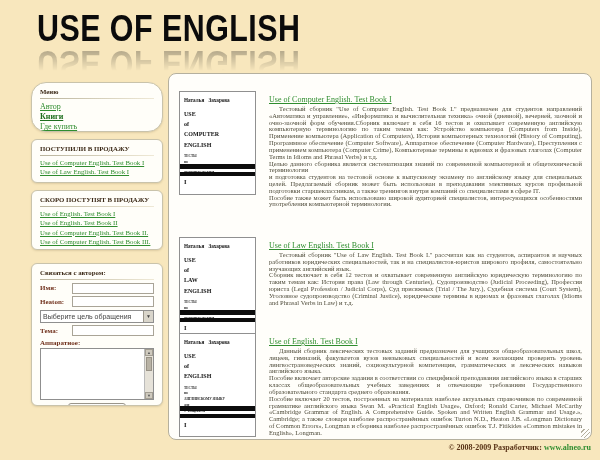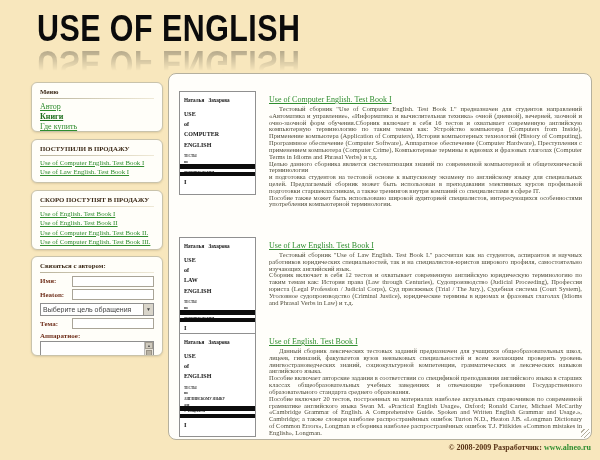--- a/index.html
+++ b/index.html
@@ -14,24 +14,24 @@
   .logo-refl{position:absolute;left:0;top:72px;font-family:"Liberation Sans",sans-serif;
         font-weight:900;font-size:31px;line-height:1;color:#0b0b0b;letter-spacing:.5px;white-space:nowrap;
         transform:scale(.98,-1.18);transform-origin:left top;opacity:.28;
         -webkit-mask-image:linear-gradient(to top,#000 15%,transparent 70%);
         mask-image:linear-gradient(to top,#000 15%,transparent 70%);}
 
   
   .sbox{position:absolute;left:31px;width:132px;background:#fffef9;border:1px solid #c9c3ab;
         border-radius:6px;box-shadow:0 1px 2px rgba(120,100,60,.2);
         padding:5px 8px;box-sizing:border-box;overflow:hidden;}
-  #box-menu{top:82px;height:50px;}
+  #box-menu{top:82px;height:50px;border-radius:15px;}
   #box-sale{top:139px;height:44px;}
   #box-soon{top:190px;height:60px;}
-  #box-contact{top:256px;height:100px;}
+  #box-contact{top:263px;height:143px;}
   .sbox-title{font-size:6.8px;font-weight:bold;color:#3c2a18;}
   .sep{height:1px;background:linear-gradient(to right,#b9b39c,#efe9d6);margin:2.5px 0 3px;}
   .slink{display:block;font-size:8px;color:#2f8d2f;text-decoration:underline;line-height:1.18;margin:1px 0;cursor:pointer;}
   .slink.current{font-weight:bold;color:#1e6e1e;}
   .blink{display:block;font-size:6.8px;color:#2f8d2f;text-decoration:underline;line-height:1.26;margin:1px 0;cursor:pointer;}
   .links{margin-top:2px;}
 
   
   .frow{display:flex;align-items:center;margin:2.5px 0;}
   .frow label{width:32px;font-weight:bold;font-size:7px;color:#70301c;flex:none;}

